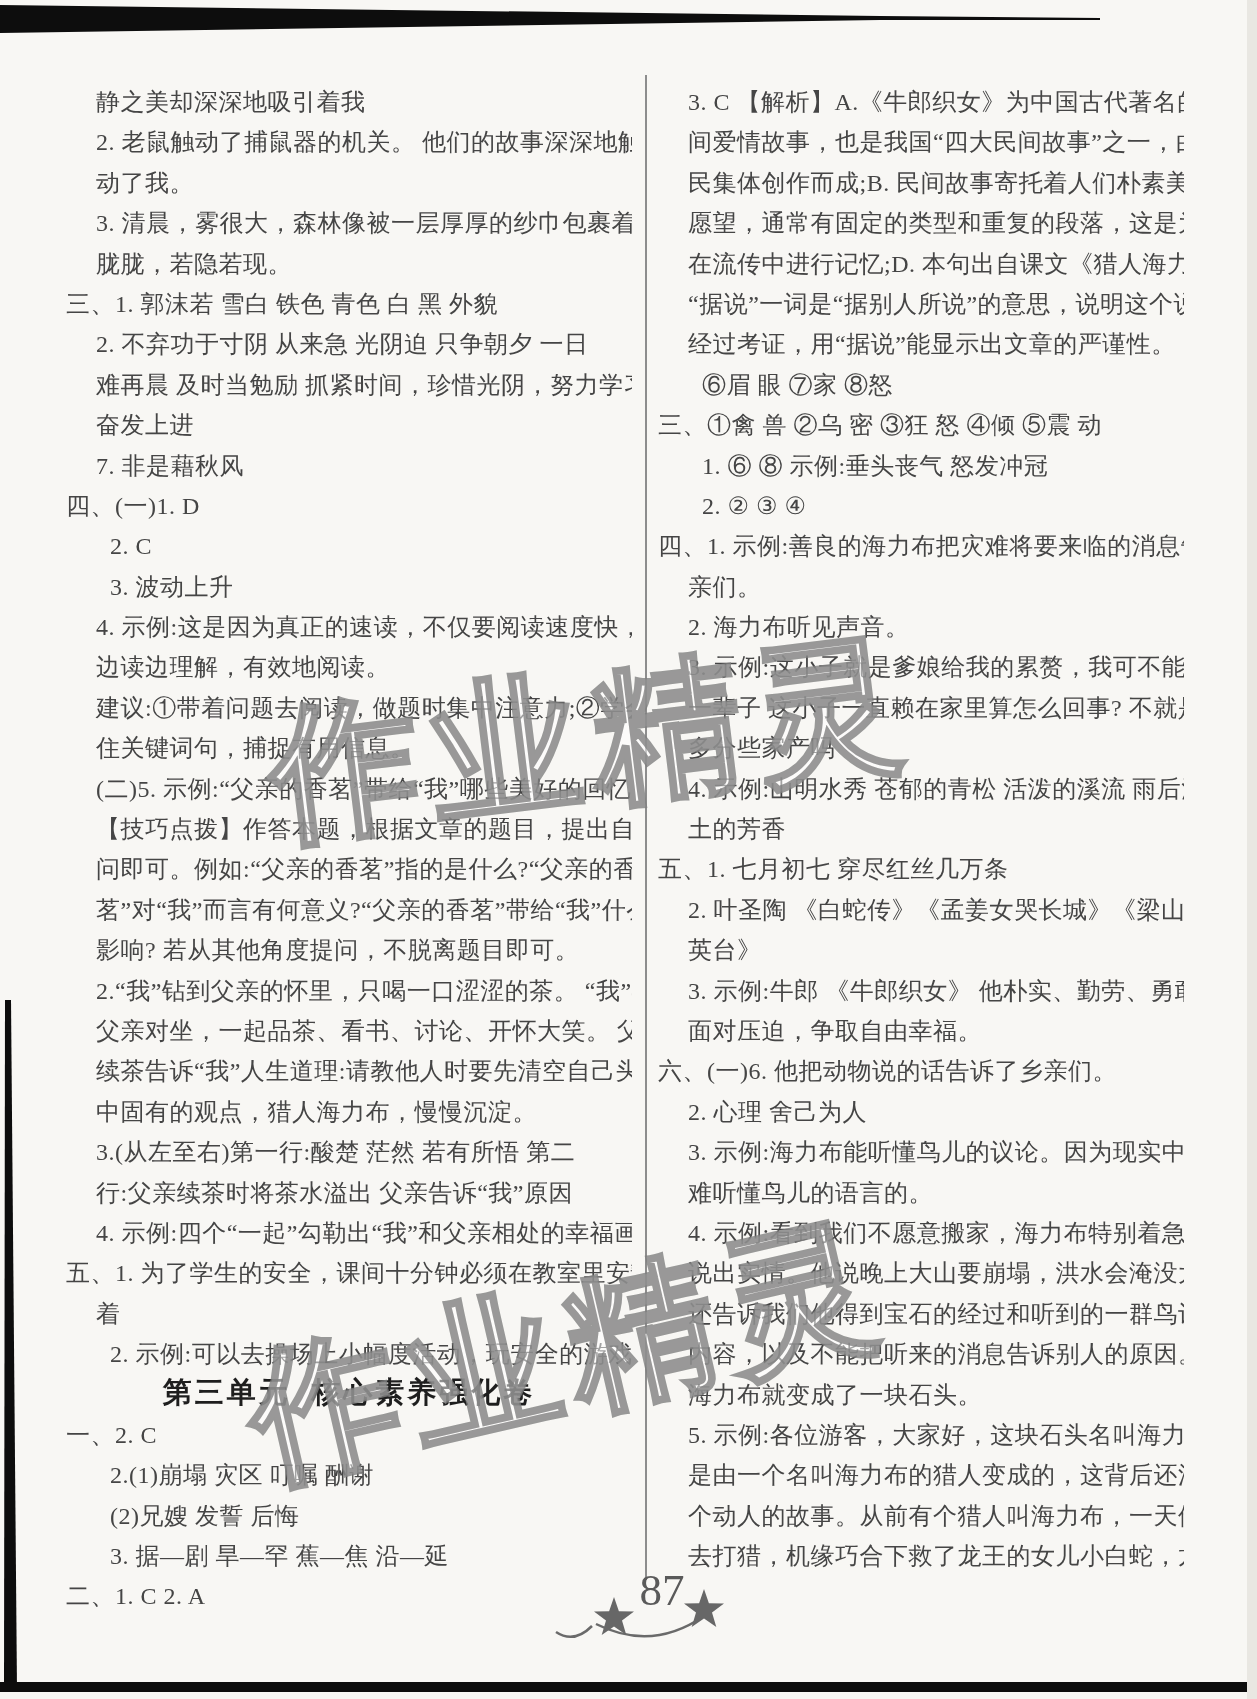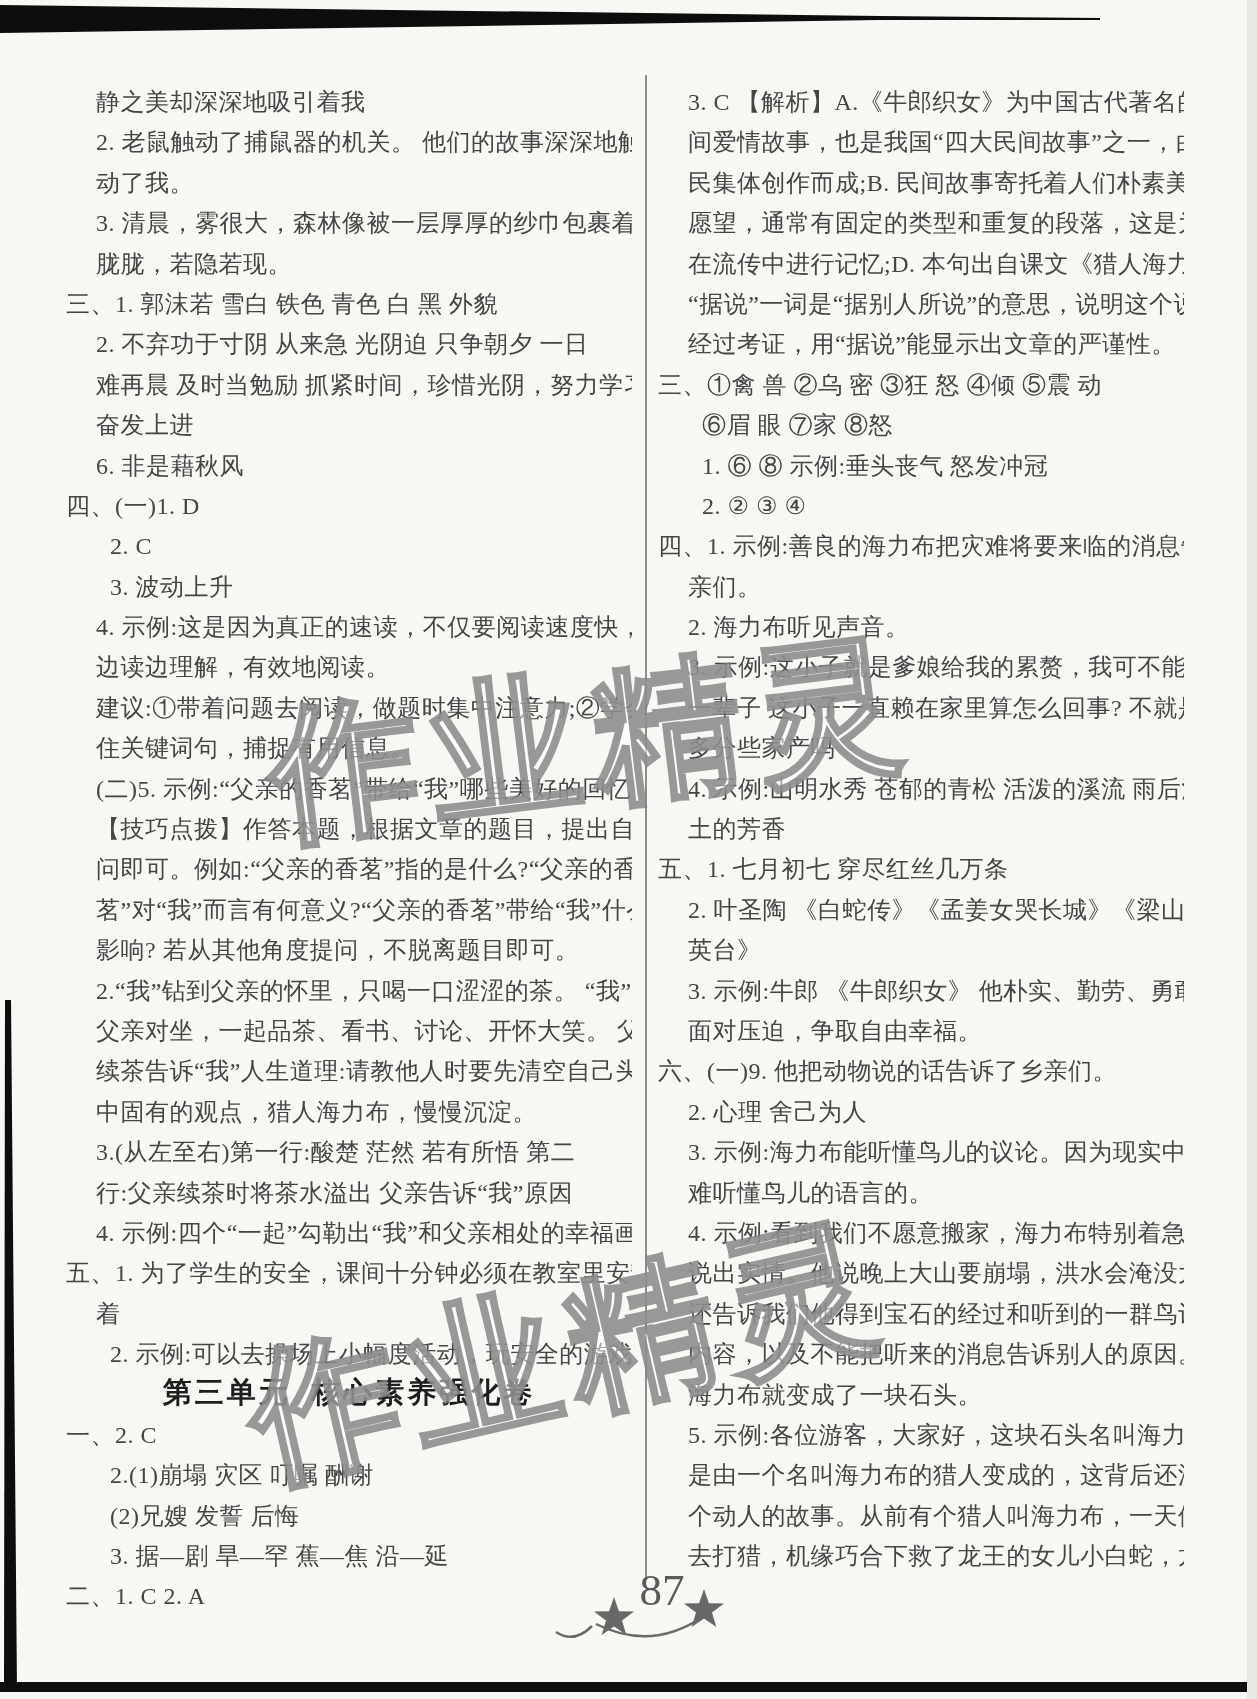--- a/index.html
+++ b/index.html
@@ -79,21 +79,21 @@
   <div id="left-column" class="column">
       <div class="line ind1">静之美却深深地吸引着我</div>
       <div class="line ind1">2. 老鼠触动了捕鼠器的机关。  他们的故事深深地触</div>
       <div class="line ind1">动了我。</div>
       <div class="line ind1">3. 清晨，雾很大，森林像被一层厚厚的纱巾包裹着，朦朦</div>
       <div class="line ind1">胧胧，若隐若现。</div>
       <div class="line ind0">三、1. 郭沫若  雪白  铁色  青色  白  黑  外貌</div>
       <div class="line ind1">2. 不弃功于寸阴  从来急  光阴迫  只争朝夕  一日</div>
       <div class="line ind1">难再晨  及时当勉励  抓紧时间，珍惜光阴，努力学习，</div>
       <div class="line ind1">奋发上进</div>
-      <div class="line ind1">6. 非是藉秋风</div>
+      <div class="line ind1">7. 非是藉秋风</div>
       <div class="line ind0">四、(一)1. D</div>
       <div class="line ind2">2. C</div>
       <div class="line ind2">3. 波动上升</div>
       <div class="line ind1">4. 示例:这是因为真正的速读，不仅要阅读速度快，还要</div>
       <div class="line ind1">边读边理解，有效地阅读。</div>
       <div class="line ind1">建议:①带着问题去阅读，做题时集中注意力;②学会抓</div>
       <div class="line ind1">住关键词句，捕捉有用信息。</div>
       <div class="line ind1">(二)5. 示例:“父亲的香茗”带给“我”哪些美好的回忆</div>
       <div class="line ind1">【技巧点拨】作答本题，根据文章的题目，提出自己的疑</div>
       <div class="line ind1">问即可。例如:“父亲的香茗”指的是什么?“父亲的香</div>
@@ -117,38 +117,38 @@
       <div class="line ind0">二、1. C  2. A</div>
     </div>
   <div id="right-column" class="column">
       <div class="line ind1">3. C 【解析】A.《牛郎织女》为中国古代著名的汉族民</div>
       <div class="line ind1">间爱情故事，也是我国“四大民间故事”之一，由劳动人</div>
       <div class="line ind1">民集体创作而成;B. 民间故事寄托着人们朴素美好的</div>
       <div class="line ind1">愿望，通常有固定的类型和重复的段落，这是为了方便</div>
       <div class="line ind1">在流传中进行记忆;D. 本句出自课文《猎人海力布》，</div>
       <div class="line ind1">“据说”一词是“据别人所说”的意思，说明这个说法没有</div>
       <div class="line ind1">经过考证，用“据说”能显示出文章的严谨性。</div>
+      <div class="line ind2">⑥眉  眼  ⑦家  ⑧怒</div>
       <div class="line ind0">三、①禽  兽  ②乌  密  ③狂  怒  ④倾  ⑤震  动</div>
-      <div class="line ind2">⑥眉  眼  ⑦家  ⑧怒</div>
       <div class="line ind2">1. ⑥  ⑧  示例:垂头丧气  怒发冲冠</div>
       <div class="line ind2">2. ②  ③  ④</div>
       <div class="line ind0">四、1. 示例:善良的海力布把灾难将要来临的消息告诉了乡</div>
       <div class="line ind1">亲们。</div>
       <div class="line ind1">2. 海力布听见声音。</div>
       <div class="line ind1">3. 示例:这小子就是爹娘给我的累赘，我可不能白养他</div>
       <div class="line ind1">一辈子  这小子一直赖在家里算怎么回事? 不就是想</div>
       <div class="line ind1">多分些家产吗</div>
       <div class="line ind1">4. 示例:山明水秀  苍郁的青松  活泼的溪流  雨后泥</div>
       <div class="line ind1">土的芳香</div>
       <div class="line ind0">五、1. 七月初七  穿尽红丝几万条</div>
       <div class="line ind1">2. 叶圣陶 《白蛇传》《孟姜女哭长城》《梁山伯与祝</div>
       <div class="line ind1">英台》</div>
       <div class="line ind1">3. 示例:牛郎 《牛郎织女》 他朴实、勤劳、勇敢，敢于</div>
       <div class="line ind1">面对压迫，争取自由幸福。</div>
-      <div class="line ind0">六、(一)9. 他把动物说的话告诉了乡亲们。</div>
+      <div class="line ind0">六、(一)6. 他把动物说的话告诉了乡亲们。</div>
       <div class="line ind1">2. 心理  舍己为人</div>
       <div class="line ind1">3. 示例:海力布能听懂鸟儿的议论。因为现实中人是</div>
       <div class="line ind1">难听懂鸟儿的语言的。</div>
       <div class="line ind1">4. 示例:看到我们不愿意搬家，海力布特别着急，他只能</div>
       <div class="line ind1">说出实情。他说晚上大山要崩塌，洪水会淹没大地。他</div>
       <div class="line ind1">还告诉我们他得到宝石的经过和听到的一群鸟议论的</div>
       <div class="line ind1">内容，以及不能把听来的消息告诉别人的原因。说完，</div>
       <div class="line ind1">海力布就变成了一块石头。</div>
       <div class="line ind1">5. 示例:各位游客，大家好，这块石头名叫海力布，据说</div>
       <div class="line ind1">是由一个名叫海力布的猎人变成的，这背后还流传着一</div>

